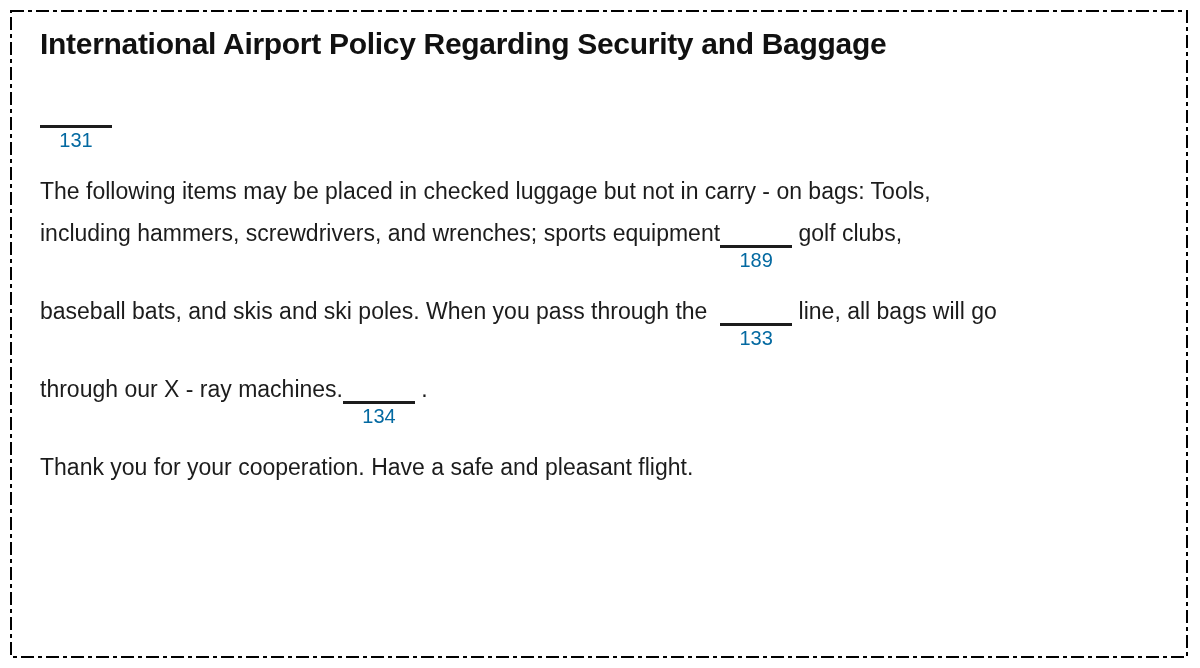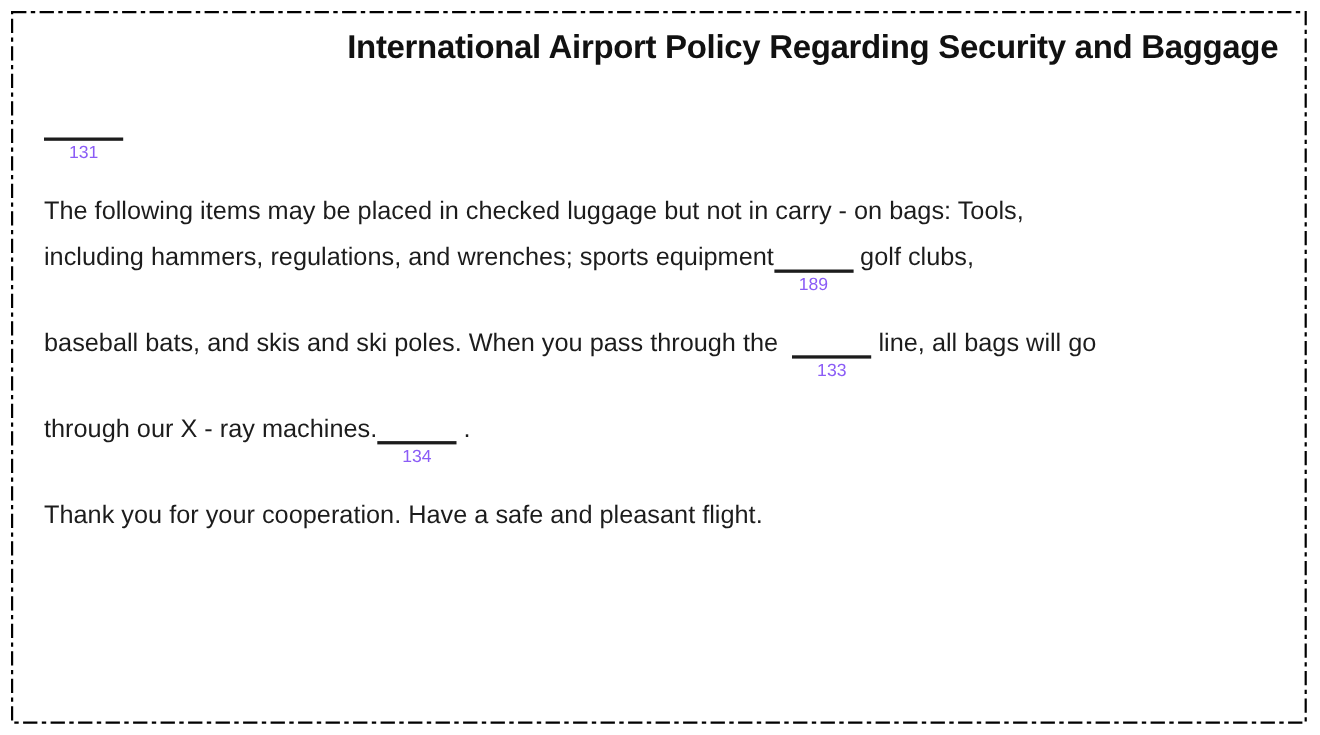--- a/index.html
+++ b/index.html
@@ -28,21 +28,21 @@
     left: 40px;
     right: 38px;
     top: 24px;
   }
   .title {
     margin: 0 0 28px 0;
     font-size: 30px;
     line-height: 40px;
     font-weight: 700;
     letter-spacing: -0.3px;
-    text-align: right;
+    text-align: left;
     color: #111111;
   }
   .para { margin: 0 0 36px 0; }
   .para:last-child { margin-bottom: 0; }
   .line {
     white-space: pre;
     font-size: 23px;
     line-height: 42px;
   }
   .line.has-number { margin-bottom: 36px; }
@@ -54,43 +54,43 @@
     height: 28px;
     margin-bottom: -7px;
     border-bottom: 3px solid #1c1c1c;
     vertical-align: baseline;
   }
   .blank .num {
     position: absolute;
     top: calc(100% + 5px);
     left: 50%;
     transform: translateX(-50%);
-    font-size: 16px;
+    font-size: 20px;
     line-height: 20px;
     white-space: nowrap;
-    color: #8b5cf6;
+    color: #0369a1;
   }
 </style>
 </head>
 <body>
 
 <div class="page">
   <svg class="border-svg" width="1200" height="668" viewBox="0 0 1200 668" xmlns="http://www.w3.org/2000/svg">
     <rect x="11" y="11" width="1176" height="646" fill="none" stroke="#000000" stroke-width="2" stroke-dasharray="13 4 4 4"></rect>
   </svg>
 
   <div class="content">
     <h1 class="title">International Airport Policy Regarding Security and Baggage</h1>
     <div id="paragraphs">
         <div class="para">
           <div class="line has-number"><span class="blank"><span class="num">131</span></span></div>
         </div>
         <div class="para">
           <div class="line"><span class="seg">The following items may be placed in checked luggage but not in carry - on bags: Tools,</span></div>
-          <div class="line has-number"><span class="seg">including hammers, regulations, and wrenches; sports equipment</span><span class="blank"><span class="num">189</span></span><span class="seg"> golf clubs,</span></div>
+          <div class="line has-number"><span class="seg">including hammers, screwdrivers, and wrenches; sports equipment</span><span class="blank"><span class="num">189</span></span><span class="seg"> golf clubs,</span></div>
           <div class="line has-number"><span class="seg">baseball bats, and skis and ski poles. When you pass through the  </span><span class="blank"><span class="num">133</span></span><span class="seg"> line, all bags will go</span></div>
           <div class="line has-number"><span class="seg">through our X - ray machines.</span><span class="blank"><span class="num">134</span></span><span class="seg"> .</span></div>
         </div>
         <div class="para">
           <div class="line"><span class="seg">Thank you for your cooperation. Have a safe and pleasant flight.</span></div>
         </div>
       </div>
   </div>
 </div>
 

